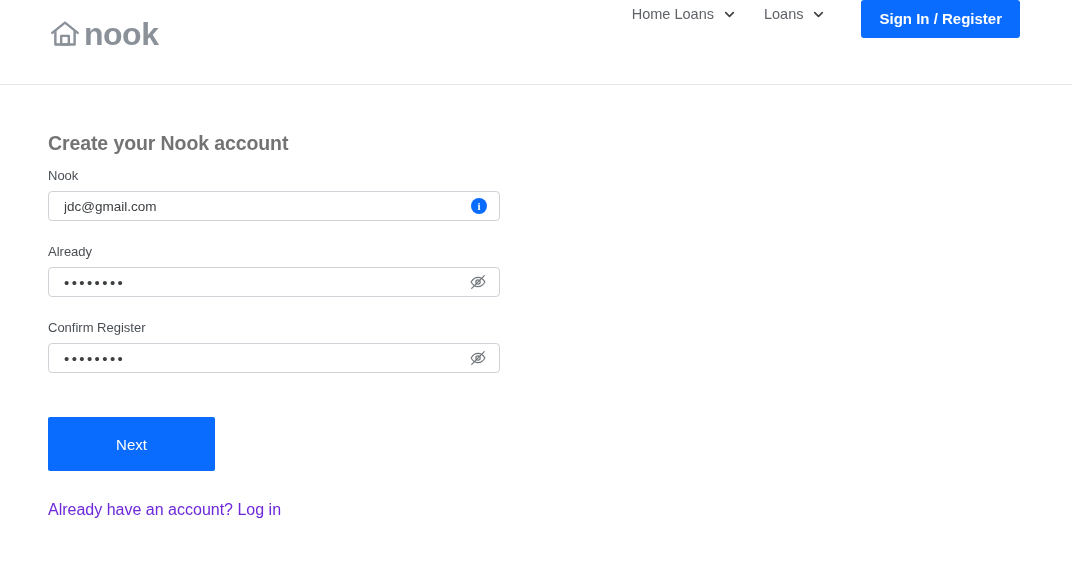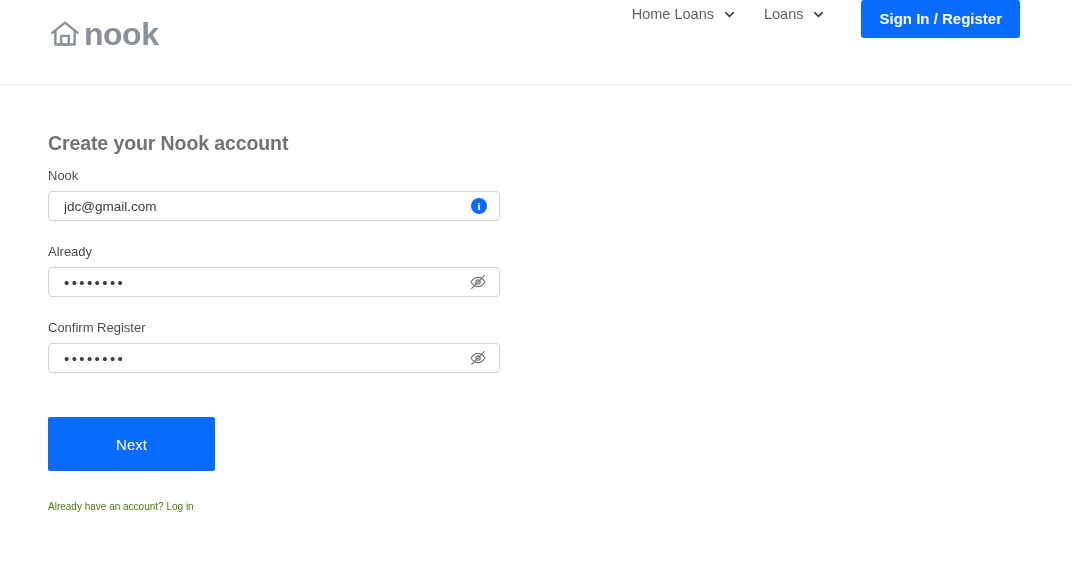--- a/index.html
+++ b/index.html
@@ -184,22 +184,22 @@
     border-radius: 2px;
     width: 167px;
     height: 54px;
     font-family: "Liberation Sans", sans-serif;
     font-size: 15px;
     cursor: pointer;
   }
   .login-link {
     display: inline-block;
     margin-top: 30px;
-    font-size: 10px;
-    color: #4d7c0f;
+    font-size: 16px;
+    color: #6d28d9;
     text-decoration: none;
     cursor: pointer;
   }
 </style>
 </head>
 <body>
 
 <header class="site-header">
 
   <a class="brand" href="#">

